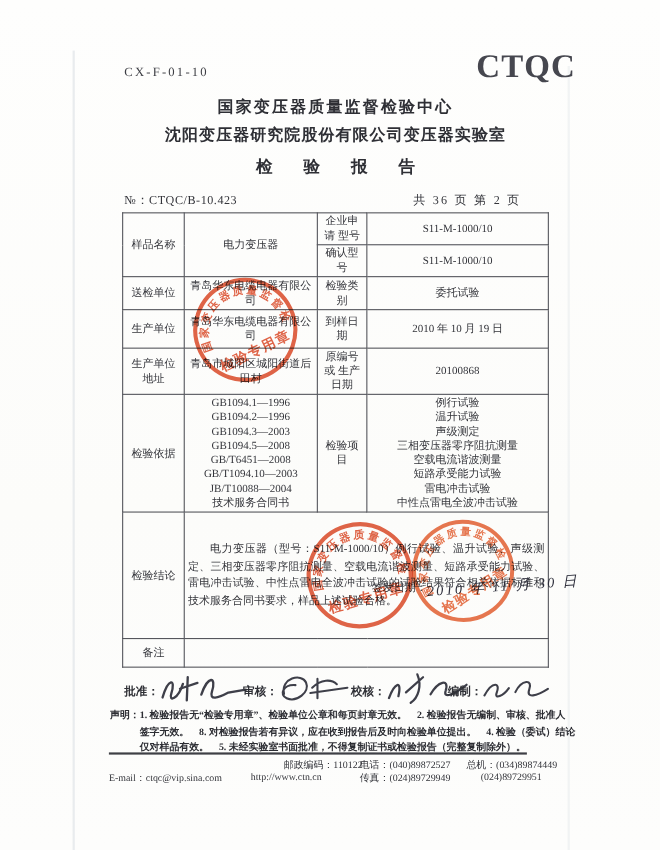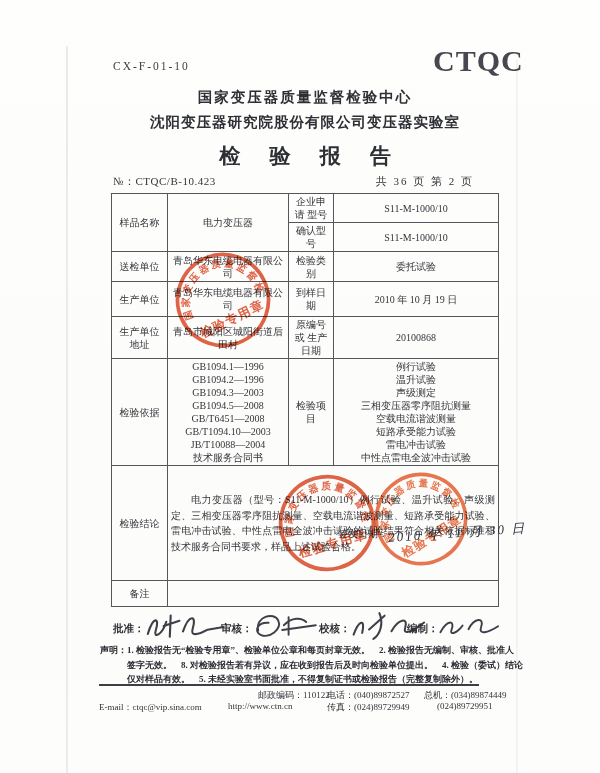--- a/index.html
+++ b/index.html
@@ -5,21 +5,21 @@
   html,body{margin:0;padding:0;}
   body{width:600px;height:773px;background:#fdfdfc;font-family:"Liberation Serif","DejaVu Serif",serif;color:#34353b;}
   .page{position:relative;width:600px;height:773px;overflow:hidden;background:linear-gradient(180deg,#fefefd 0%,#fcfcfa 60%,#fdfdfc 100%);}
   .edge{position:absolute;background:#e9ecee;}
   .abs{position:absolute;}
   .form-code{left:113px;top:60px;font-size:11.5px;letter-spacing:2px;color:#3c3d43;}
   .logo{left:433px;top:44px;font-size:30px;font-weight:700;letter-spacing:1px;color:#46474f;font-family:"Liberation Serif","DejaVu Serif",serif;}
   .org-line{left:110px;width:390px;text-align:center;font-family:"Liberation Sans","DejaVu Sans",sans-serif;font-weight:bold;color:#2e2f35;}
   .org1{top:88px;font-size:14.5px;letter-spacing:2px;}
   .org2{top:113px;font-size:14.5px;letter-spacing:1px;}
-  .report-title{top:142px;font-size:21px;letter-spacing:12px;text-indent:12px;font-family:Liberation Serif, serif;}
+  .report-title{top:142px;font-size:15px;letter-spacing:12px;text-indent:12px;}
   .no-line{left:111px;top:174px;width:387px;font-size:11px;color:#33343a;}
   .no-left{position:absolute;left:2px;top:0;letter-spacing:.5px;}
   .no-right{position:absolute;right:24px;top:0;letter-spacing:2px;margin-left:44px;}
   table.main{position:absolute;left:111px;top:193px;width:387px;border-collapse:collapse;table-layout:fixed;}
   table.main td{border:1px solid #55565c;font-size:10px;color:#33343a;text-align:center;vertical-align:middle;padding:1px 3px;line-height:13px;}
   td.list-cell{text-align:left;vertical-align:middle;padding:3px 2px 3px 7px;font-size:9.5px;line-height:13.2px;}
   td.concl-cell{text-align:left;vertical-align:top;padding:8px 10px 4px 9px;}
   .concl-text{font-size:10px;line-height:15.5px;text-align:justify;text-indent:2em;}
   .remark-cell{height:26px;}
   .sign-date{left:338px;top:524px;font-size:10px;color:#33343a;white-space:nowrap;}

